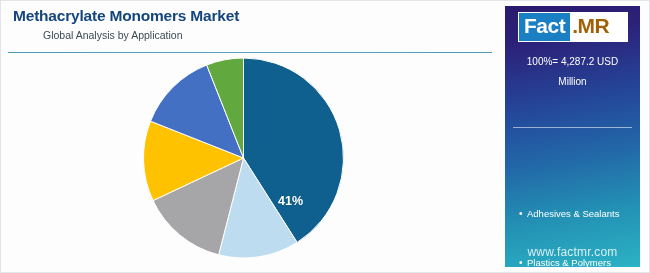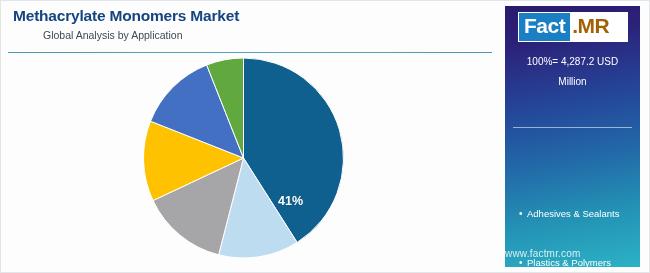--- a/index.html
+++ b/index.html
@@ -78,22 +78,22 @@
     list-style:none;
   }
   #legend-list li {
     color:#ffffff; font-size:9.5px; line-height:15px;
     white-space:nowrap; position:relative; padding-left:8px;margin-top:34px;
   }
   #legend-list li:before {
     content:"•"; position:absolute; left:0; top:-0.5px; font-size:10px;
   }
   #panel-url {
-    position:absolute; left:0; bottom:8px; width:135px; text-align:left;
-    color:rgba(255,255,255,.82); font-size:10px; letter-spacing:.2px;
+    position:absolute; left:0; bottom:8px; width:135px; text-align:center;
+    color:rgba(255,255,255,.82); font-size:12px; letter-spacing:.2px;
   }
 </style>
 </head>
 <body>
 
 <div id="page">
 
   <div id="frame"></div>
 
   <div id="header">

